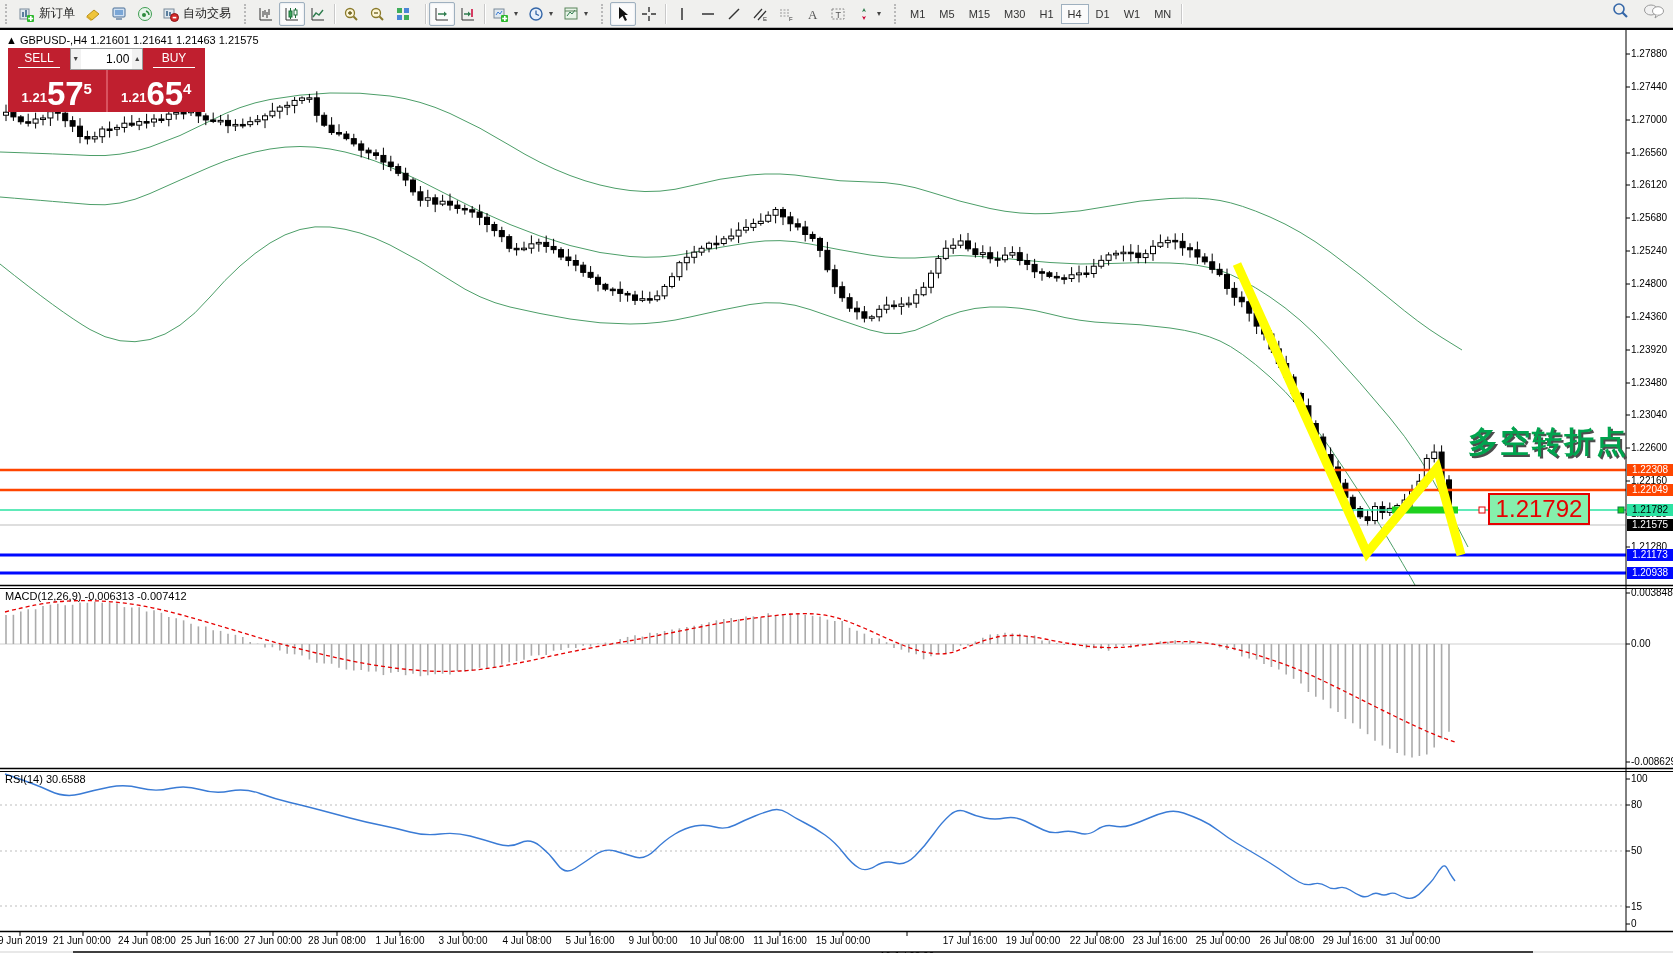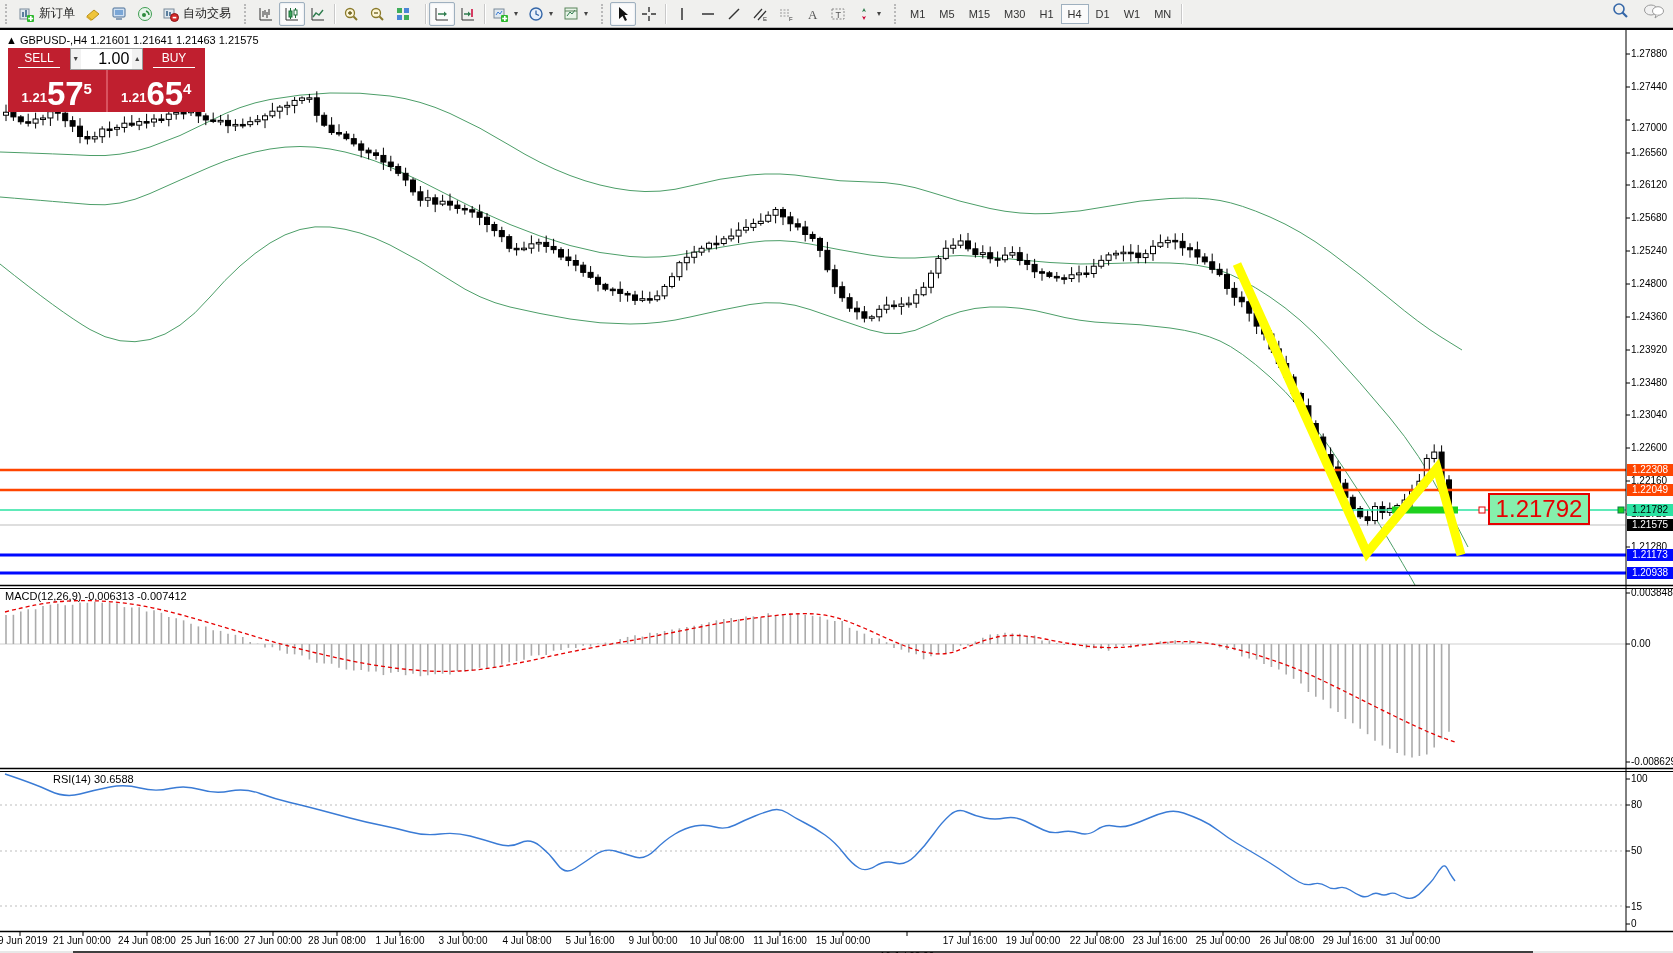--- a/index.html
+++ b/index.html
@@ -15,34 +15,34 @@
   .caret{font-size:8px;color:#444;margin-left:1px;}
   .tflabel{font-size:11px;color:#333;padding:3px 6px;border:1px solid transparent;}
   .tflabel.pressed{background:#fbfbfb;border:1px solid #9fb0bf;}
   #tb-right{position:absolute;right:8px;top:2px;display:flex;gap:14px;align-items:center;}
   
   #chartwin{position:absolute;left:0;top:28px;width:1673px;height:925px;background:#fff;border-top:2px solid #000;}
   #chartsvg{position:absolute;left:0;top:0;}
   .hudtext{position:absolute;font-size:11px;color:#000;white-space:nowrap;}
   #symline{left:6px;top:4px;}
   #macdlabel{left:5px;top:560px;}
-  #rsilabel{left:5px;top:743px;margin-left:48px;}
+  #rsilabel{left:5px;top:743px;}
   #annotation{position:absolute;left:1468px;top:392px;font-size:30px;font-weight:bold;color:#00a44e;text-shadow:2px 2px 0 #4d4d4d;letter-spacing:2px;white-space:nowrap;}
   #callout{position:absolute;left:1488px;top:463px;width:98px;height:28px;border:2px solid #e60000;background:#86efac;color:#e60000;font-size:24px;text-align:center;line-height:28px;}
   .axis-label{position:absolute;left:1631px;font-size:10px;color:#000;white-space:nowrap;}
   .ptag{position:absolute;left:1627px;width:46px;height:12px;font-size:10px;line-height:12px;text-align:center;color:#fff;white-space:nowrap;}
   .tl-label{position:absolute;font-size:10px;color:#000;white-space:nowrap;transform:translateX(-50%);top:905px;}
   
   #tradepanel{position:absolute;left:8px;top:18px;width:197px;height:64px;background:#c01f2f;}
   #tp-top{display:flex;height:22px;}
   .tp-btn{width:62px;color:#fff;font-size:12px;text-align:center;line-height:20px;background:#c01f2f;position:relative;}
   .tp-btn .ul{position:absolute;left:10px;right:10px;bottom:2px;height:1px;background:#fff;}
   #tp-vol{flex:1;display:flex;background:#e8e8e8;border:1px solid #9a9a9a;height:20px;margin-top:0px;}
   #vol-dn,#vol-up{width:15px;background:#f2f2f2;color:#444;font-size:7px;text-align:center;line-height:20px;}
-  #vol-input{width:100%;border:none;outline:none;text-align:right;font-size:16px;padding:0 3px;font-family:"Liberation Sans",sans-serif;}
+  #vol-input{width:100%;border:none;outline:none;text-align:right;font-size:12px;padding:0 3px;font-family:"Liberation Sans",sans-serif;}
   #tp-prices{display:flex;height:42px;}
   .tp-price{flex:1;color:#fff;display:flex;align-items:flex-end;justify-content:center;padding-bottom:3px;}
   .tp-price .small{font-size:13px;font-weight:bold;margin-bottom:4px;}
   .tp-price .big{font-size:33px;font-weight:bold;line-height:30px;}
   .tp-price .sup{font-size:15px;font-weight:bold;margin-bottom:12px;}
   #tp-prices .gap{width:2px;background:#d95360;}
 </style>
 </head>
 <body>
 
@@ -955,25 +955,26 @@
       <div id="symline" class="hudtext">
         <span>▲</span>
         <span>GBPUSD-,H4</span>
         <span>1.21601</span>
         <span>1.21641</span>
         <span>1.21463</span>
         <span>1.21575</span>
       </div>
       <div id="macdlabel" class="hudtext">MACD(12,26,9) -0.006313 -0.007412</div>
       <div id="rsilabel" class="hudtext">RSI(14) 30.6588</div>
+      <div id="annotation">多空转折点</div>
       <div id="callout">1.21792</div>
       <div id="axislabels">
           <div class="axis-label" style="top: 18px;">1.27880</div>
           <div class="axis-label" style="top: 51px;">1.27440</div>
-          <div class="axis-label" style="top: 84px; margin-top: 8px;">1.27000</div>
+          <div class="axis-label" style="top: 84px;">1.27000</div>
           <div class="axis-label" style="top: 117px;">1.26560</div>
           <div class="axis-label" style="top: 149px;">1.26120</div>
           <div class="axis-label" style="top: 182px;">1.25680</div>
           <div class="axis-label" style="top: 215px;">1.25240</div>
           <div class="axis-label" style="top: 248px;">1.24800</div>
           <div class="axis-label" style="top: 281px;">1.24360</div>
           <div class="axis-label" style="top: 314px;">1.23920</div>
           <div class="axis-label" style="top: 347px;">1.23480</div>
           <div class="axis-label" style="top: 379px;">1.23040</div>
           <div class="axis-label" style="top: 412px;">1.22600</div>

